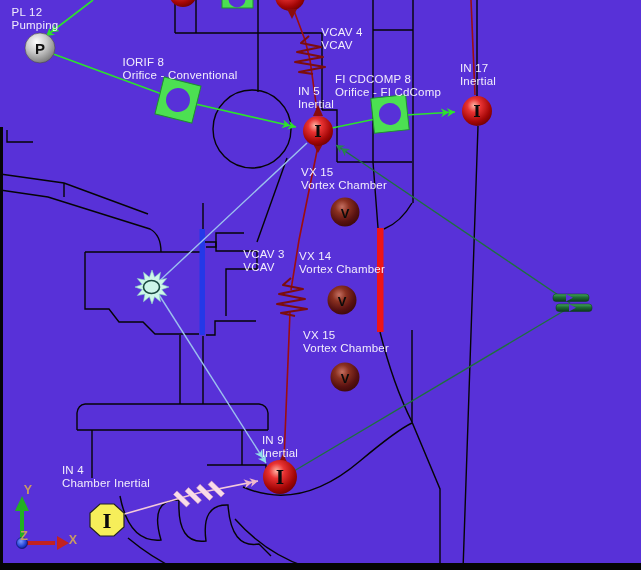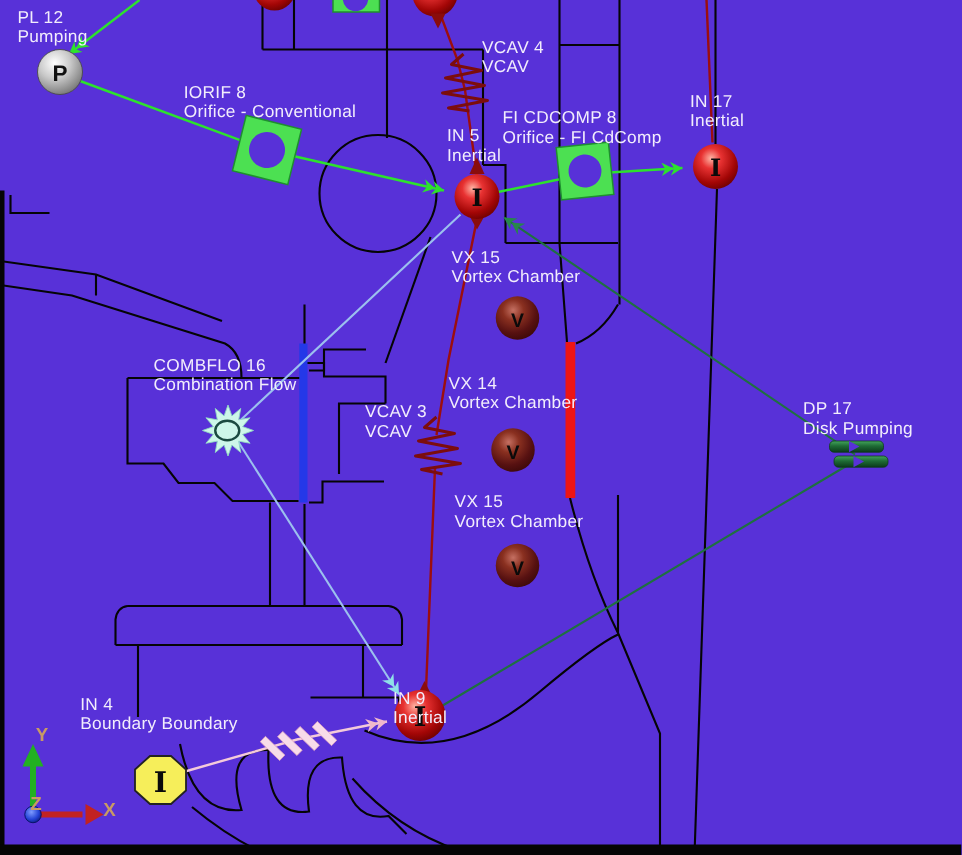--- a/index.html
+++ b/index.html
@@ -240,38 +240,30 @@
   <div>Vortex Chamber</div>
 </div>
 <div class="lbl" style="left:342px;top:250px">
   <div>VX 14</div>
   <div>Vortex Chamber</div>
 </div>
 <div class="lbl" style="left:346px;top:329px">
   <div>VX 15</div>
   <div>Vortex Chamber</div>
 </div>
-<div class="lbl" style="left:150px;top:238px">
-  <div>COMBFLO 16</div>
-  <div>Combination Flow</div>
-</div>
-<div class="lbl" style="left:264px;top:269px">
+<div class="lbl" style="left:264px;top:248px">
   <div>VCAV 3</div>
   <div>VCAV</div>
 </div>
-<div class="lbl" style="left:572px;top:267px">
-  <div>DP 17</div>
-  <div>Disk Pumping</div>
-</div>
-<div class="lbl" style="left:280px;top:460px">
+<div class="lbl" style="left:280px;top:434px">
   <div>IN 9</div>
   <div>Inertial</div>
 </div>
 <div class="lbl" style="left:106px;top:464px">
   <div>IN 4</div>
-  <div>Boundary Boundary</div>
+  <div>Chamber Inertial</div>
 </div>
 
 <div class="axis-lbl" style="left:28px;top:483px">Y</div>
 <div class="axis-lbl" style="left:73px;top:533px">X</div>
 <div class="axis-lbl" style="left:24px;top:529px">Z</div>
 
 </div>
 
 </body></html>

